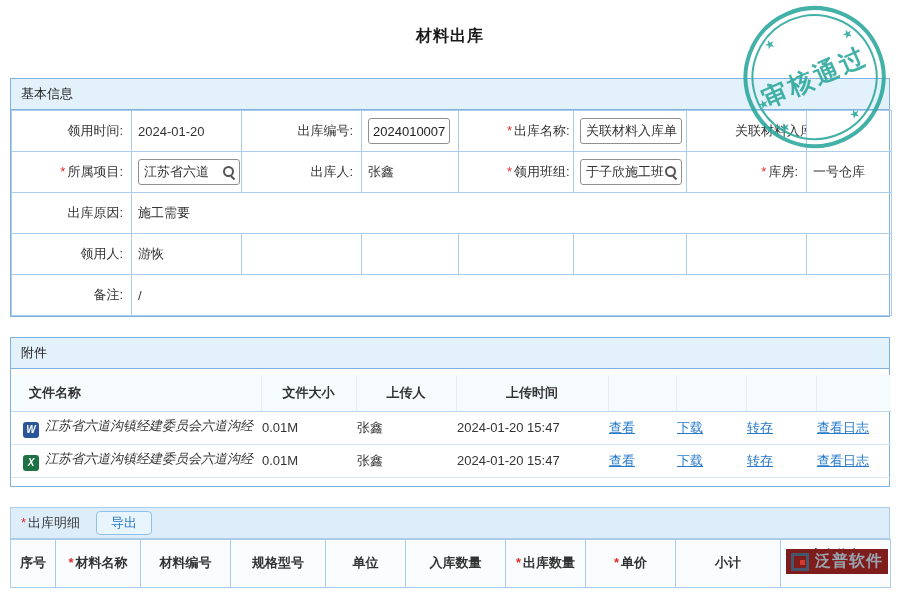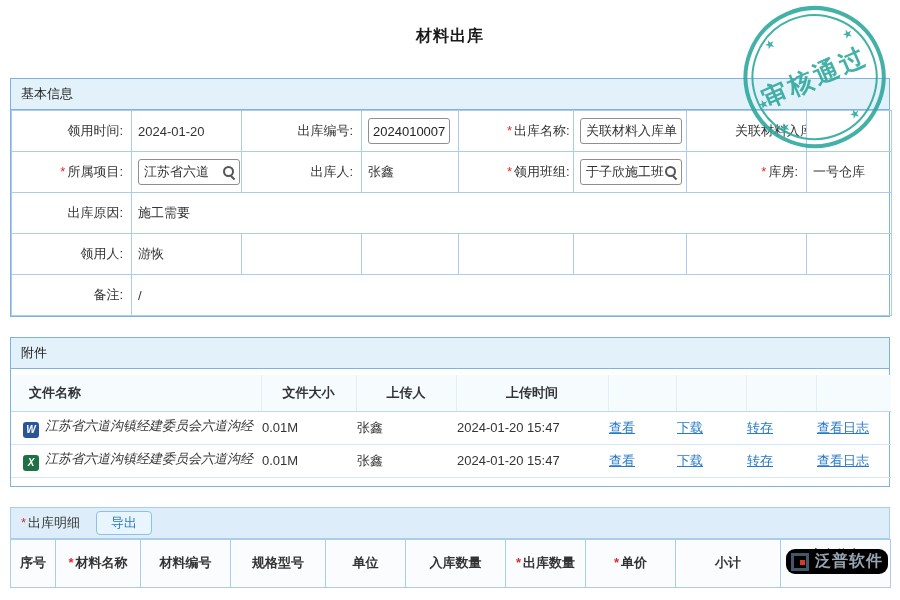--- a/index.html
+++ b/index.html
@@ -51,21 +51,21 @@
   .stamp-circle { position: relative; width: 142px; height: 142px; margin: 2px auto; border: 4px solid #2aa79b; border-radius: 50%; }
   .stamp-circle::before { content: ""; position: absolute; inset: 4px; border: 2px solid #2aa79b; border-radius: 50%; }
   .stamp-text { position: absolute; left: 0; right: 0; top: 50%; transform: translateY(-50%); text-align: center; color: #2aa79b; font-size: 25px; font-weight: bold; letter-spacing: 3px; white-space: nowrap; }
   .stamp .star { position: absolute; color: #2aa79b; font-size: 12px; }
   .star.s1 { top: 12px; left: 34px; }
   .star.s2 { top: 34px; right: 14px; }
   .star.s3 { bottom: 26px; left: 14px; }
   .star.s4 { bottom: 10px; right: 40px; }
   .star.s5 { top: 64px; left: 4px; }
 
-  .brand { position: absolute; right: 12px; top: 549px; display: flex; align-items: center; gap: 6px; background: #000000; padding: 2px 5px; border-radius: 9px; }
+  .brand { position: absolute; right: 12px; top: 549px; display: flex; align-items: center; gap: 6px; background: #7f1d1d; padding: 2px 5px; }
   .brand-icon { position: relative; width: 18px; height: 18px; border: 3px solid #44566b; }
   .brand-icon::after { content: ""; position: absolute; right: 1px; top: 4px; width: 5px; height: 5px; background: #d4392e; }
   .brand-text { font-size: 16px; font-weight: bold; color: #98a5b0; letter-spacing: 1px; }
 </style>
 </head>
 <body>
 
 <h1 class="title">材料出库</h1>
 
 <div class="stamp">

